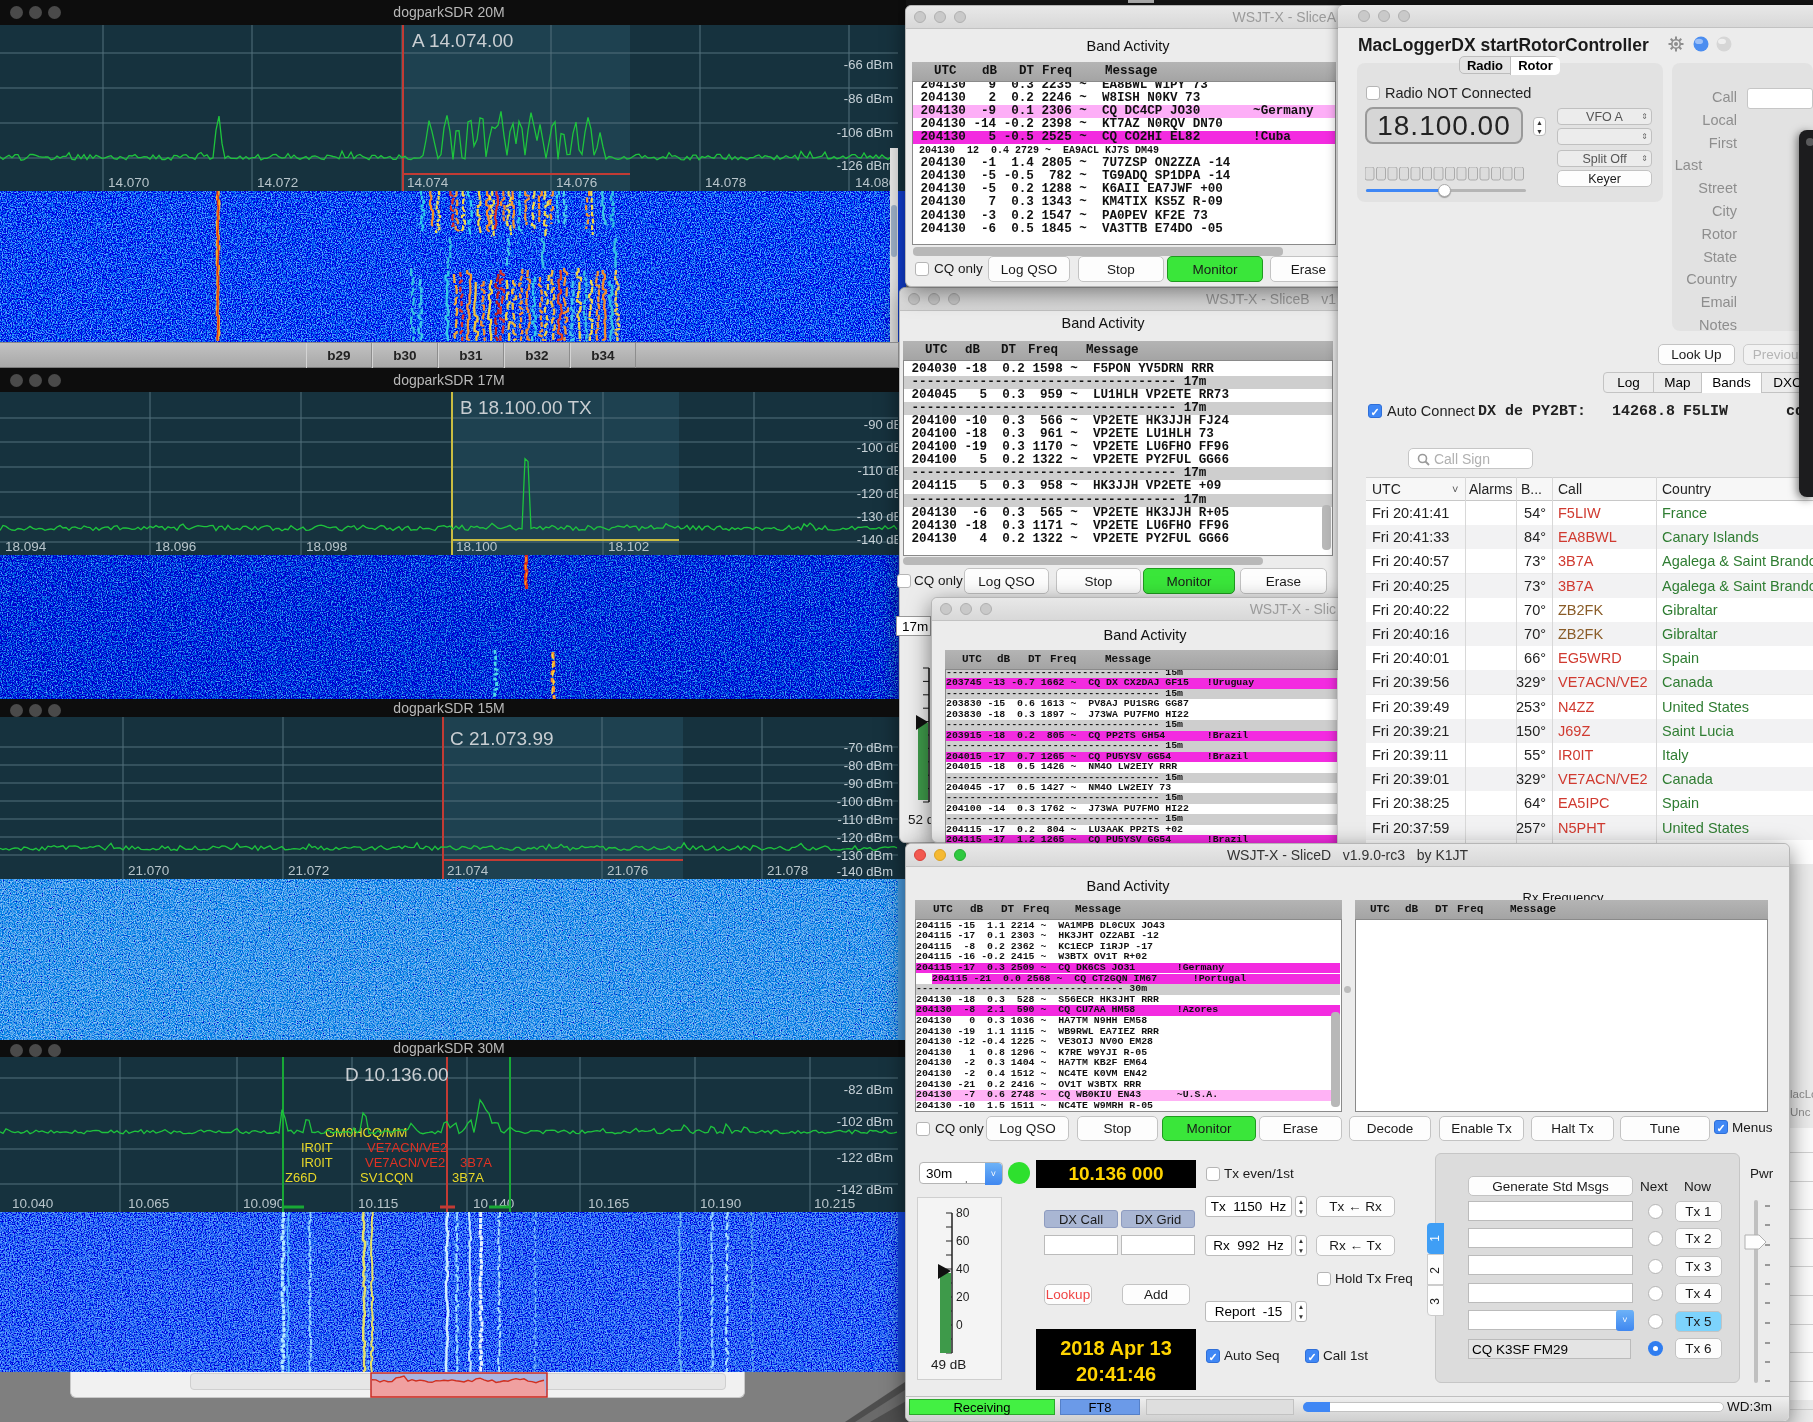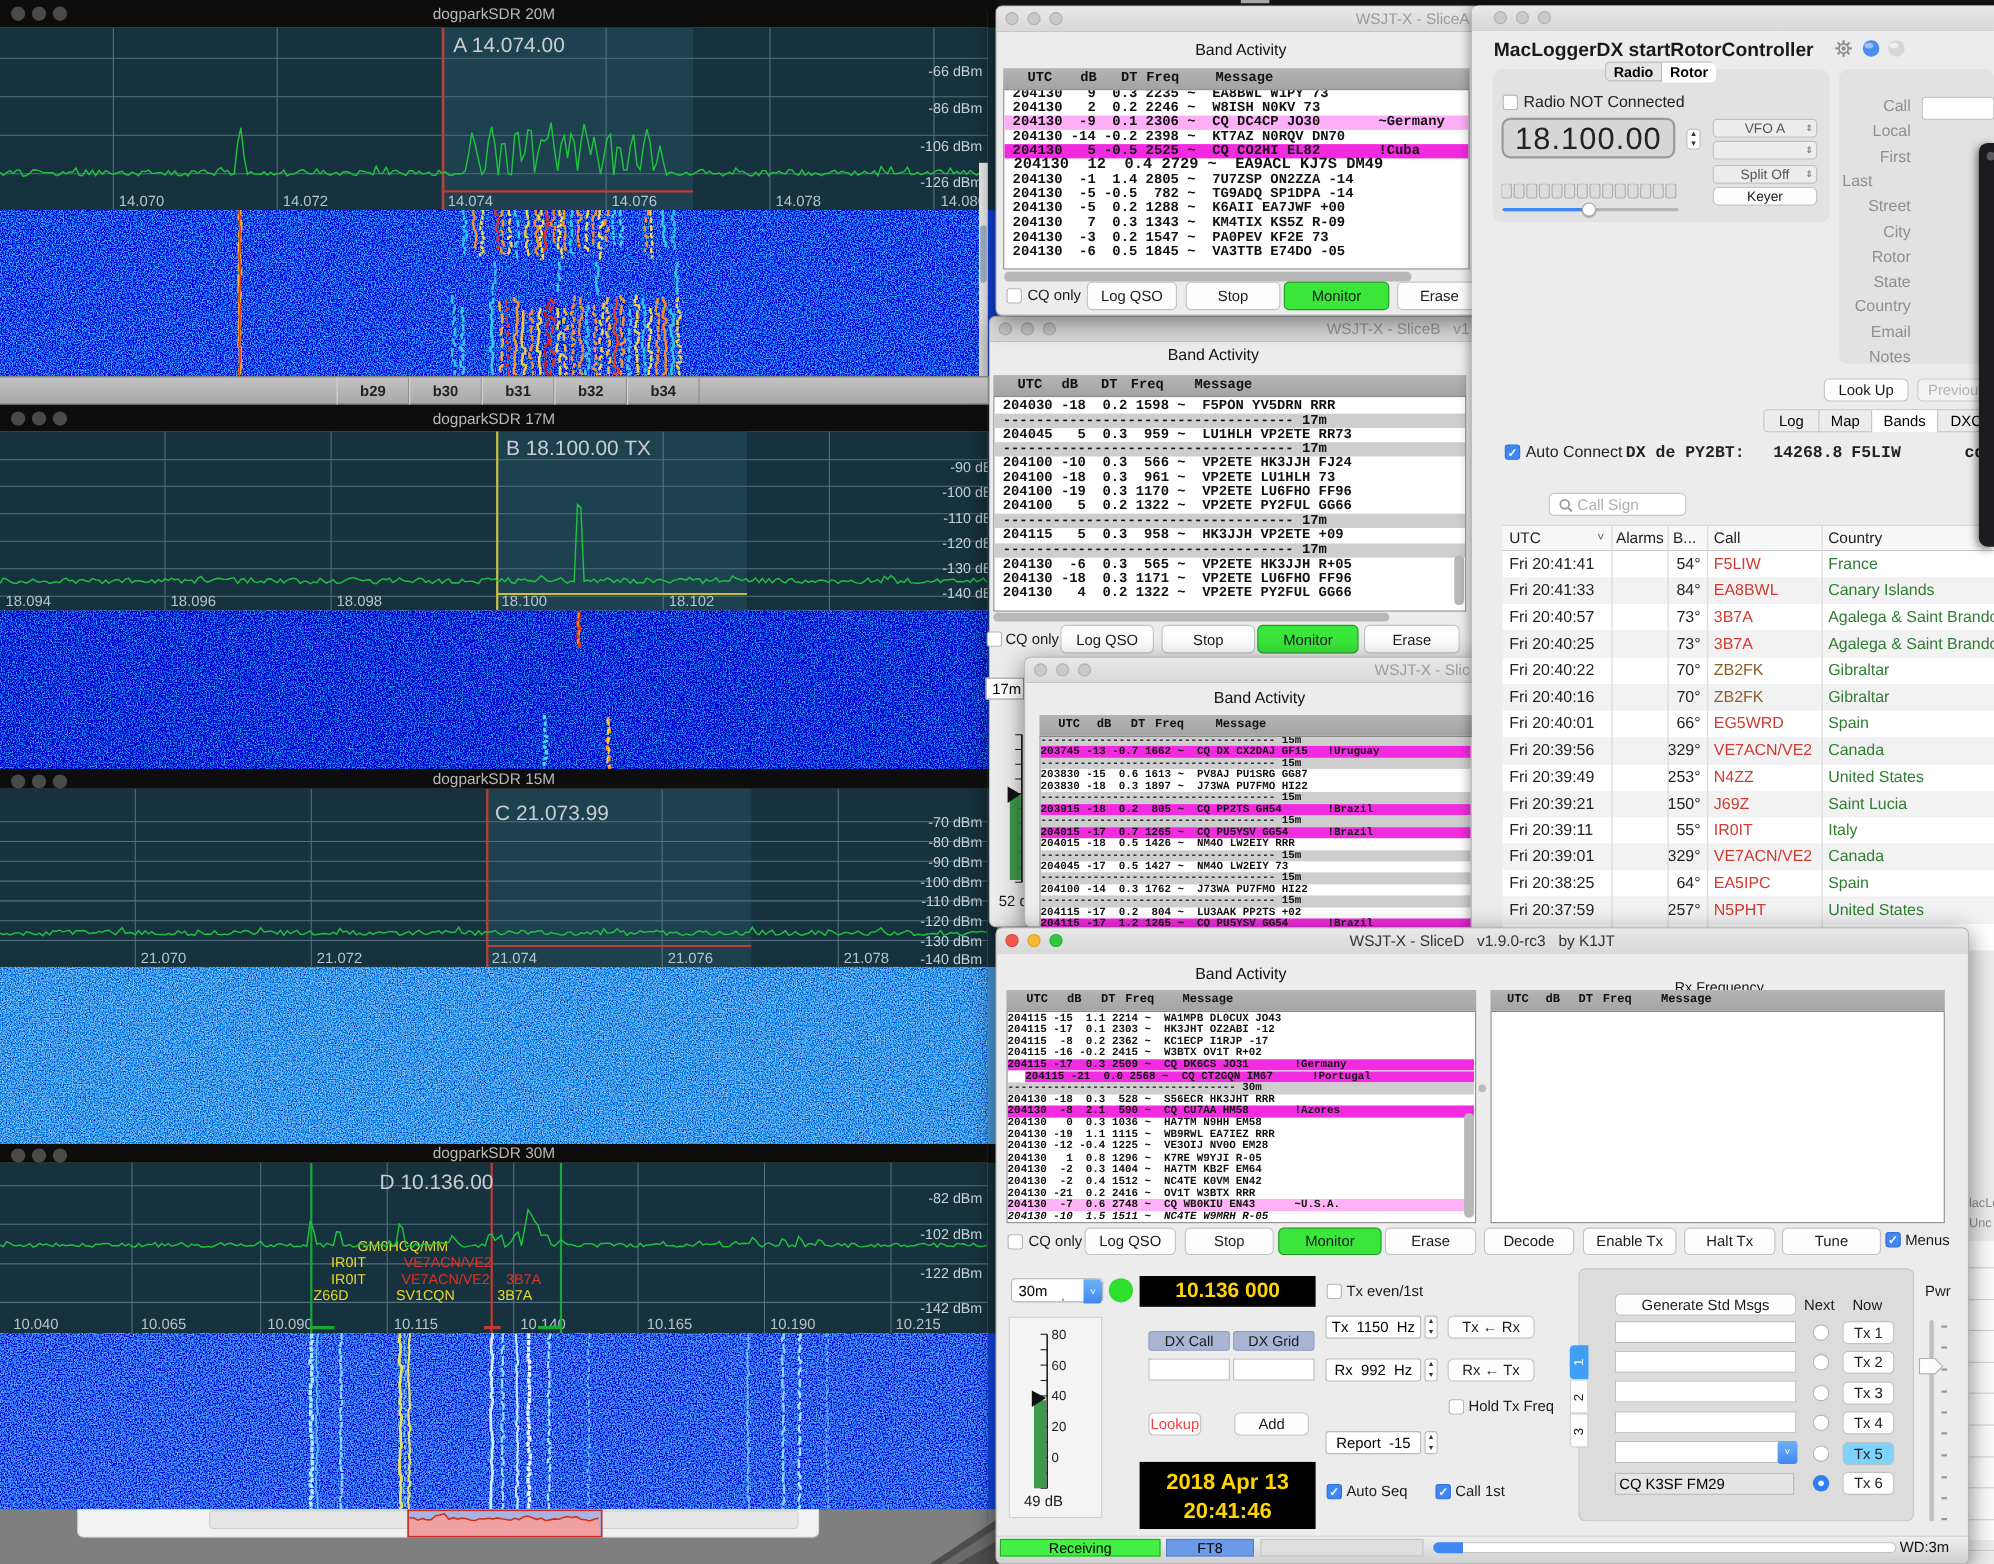--- a/index.html
+++ b/index.html
@@ -395,21 +395,21 @@
     <span class="abs" style="left:130px">Freq</span>
     <span class="abs" style="left:193px">Message</span>
   </div>
 <div class="abs tbl" style="left:912px;top:81px;width:424px;height:164px"></div>
 <div class="abs" style="left:913px;top:82px;width:422px;height:162px;overflow:hidden">
     <div class="mrow" style="position:absolute;left:0;top:-3.5px;width:100%;height:13.1px;line-height:13.1px;font-size:12.6px;">&nbsp;204130&nbsp;&nbsp;&nbsp;9&nbsp;&nbsp;0.3&nbsp;2235&nbsp;~&nbsp;&nbsp;EA8BWL&nbsp;W1PY&nbsp;73</div>
     <div class="mrow" style="position:absolute;left:0;top:9.6px;width:100%;height:13.1px;line-height:13.1px;font-size:12.6px;">&nbsp;204130&nbsp;&nbsp;&nbsp;2&nbsp;&nbsp;0.2&nbsp;2246&nbsp;~&nbsp;&nbsp;W8ISH&nbsp;N0KV&nbsp;73</div>
     <div class="mrow" style="position:absolute;left:0;top:22.7px;width:100%;height:13.1px;line-height:13.1px;font-size:12.6px;background:#fdaef7;">&nbsp;204130&nbsp;&nbsp;-9&nbsp;&nbsp;0.1&nbsp;2306&nbsp;~&nbsp;&nbsp;CQ&nbsp;DC4CP&nbsp;JO30&nbsp;&nbsp;&nbsp;&nbsp;&nbsp;&nbsp;&nbsp;~Germany</div>
     <div class="mrow" style="position:absolute;left:0;top:35.8px;width:100%;height:13.1px;line-height:13.1px;font-size:12.6px;">&nbsp;204130&nbsp;-14&nbsp;-0.2&nbsp;2398&nbsp;~&nbsp;&nbsp;KT7AZ&nbsp;N0RQV&nbsp;DN70</div>
     <div class="mrow" style="position:absolute;left:0;top:48.9px;width:100%;height:13.1px;line-height:13.1px;font-size:12.6px;background:#f32be0;">&nbsp;204130&nbsp;&nbsp;&nbsp;5&nbsp;-0.5&nbsp;2525&nbsp;~&nbsp;&nbsp;CQ&nbsp;CO2HI&nbsp;EL82&nbsp;&nbsp;&nbsp;&nbsp;&nbsp;&nbsp;&nbsp;!Cuba</div>
-    <div class="mrow" style="position:absolute;left:0;top:62.0px;width:100%;height:13.1px;line-height:13.1px;font-size:14px;">&nbsp;204130&nbsp;&nbsp;12&nbsp;&nbsp;0.4&nbsp;2729&nbsp;~&nbsp;&nbsp;EA9ACL&nbsp;KJ7S&nbsp;DM49</div>
+    <div class="mrow" style="position:absolute;left:0;top:62.0px;width:100%;height:13.1px;line-height:13.1px;font-size:10px;">&nbsp;204130&nbsp;&nbsp;12&nbsp;&nbsp;0.4&nbsp;2729&nbsp;~&nbsp;&nbsp;EA9ACL&nbsp;KJ7S&nbsp;DM49</div>
     <div class="mrow" style="position:absolute;left:0;top:75.1px;width:100%;height:13.1px;line-height:13.1px;font-size:12.6px;">&nbsp;204130&nbsp;&nbsp;-1&nbsp;&nbsp;1.4&nbsp;2805&nbsp;~&nbsp;&nbsp;7U7ZSP&nbsp;ON2ZZA&nbsp;-14</div>
     <div class="mrow" style="position:absolute;left:0;top:88.2px;width:100%;height:13.1px;line-height:13.1px;font-size:12.6px;">&nbsp;204130&nbsp;&nbsp;-5&nbsp;-0.5&nbsp;&nbsp;782&nbsp;~&nbsp;&nbsp;TG9ADQ&nbsp;SP1DPA&nbsp;-14</div>
     <div class="mrow" style="position:absolute;left:0;top:101.3px;width:100%;height:13.1px;line-height:13.1px;font-size:12.6px;">&nbsp;204130&nbsp;&nbsp;-5&nbsp;&nbsp;0.2&nbsp;1288&nbsp;~&nbsp;&nbsp;K6AII&nbsp;EA7JWF&nbsp;+00</div>
     <div class="mrow" style="position:absolute;left:0;top:114.4px;width:100%;height:13.1px;line-height:13.1px;font-size:12.6px;">&nbsp;204130&nbsp;&nbsp;&nbsp;7&nbsp;&nbsp;0.3&nbsp;1343&nbsp;~&nbsp;&nbsp;KM4TIX&nbsp;KS5Z&nbsp;R-09</div>
     <div class="mrow" style="position:absolute;left:0;top:127.5px;width:100%;height:13.1px;line-height:13.1px;font-size:12.6px;">&nbsp;204130&nbsp;&nbsp;-3&nbsp;&nbsp;0.2&nbsp;1547&nbsp;~&nbsp;&nbsp;PA0PEV&nbsp;KF2E&nbsp;73</div>
     <div class="mrow" style="position:absolute;left:0;top:140.6px;width:100%;height:13.1px;line-height:13.1px;font-size:12.6px;">&nbsp;204130&nbsp;&nbsp;-6&nbsp;&nbsp;0.5&nbsp;1845&nbsp;~&nbsp;&nbsp;VA3TTB&nbsp;E74DO&nbsp;-05</div>
   </div>
 <div class="abs hscroll" style="left:913px;top:247px;width:370px;height:9px"></div>
 <div class="abs cboff" style="left:915px;top:262px;width:14px;height:14px"></div>
 <div class="abs lbl" style="left:934px;top:261px;font-size:13.5px">CQ only</div>
@@ -683,21 +683,21 @@
     <div class="mrow" style="position:absolute;left:0;top:74.7px;width:100%;height:10.6px;line-height:10.6px;font-size:9.9px;">204130&nbsp;-18&nbsp;&nbsp;0.3&nbsp;&nbsp;528&nbsp;~&nbsp;&nbsp;S56ECR&nbsp;HK3JHT&nbsp;RRR</div>
     <div class="mrow" style="position:absolute;left:0;top:85.3px;width:100%;height:10.6px;line-height:10.6px;font-size:9.9px;background:#f32be0;">204130&nbsp;&nbsp;-8&nbsp;&nbsp;2.1&nbsp;&nbsp;590&nbsp;~&nbsp;&nbsp;CQ&nbsp;CU7AA&nbsp;HM58&nbsp;&nbsp;&nbsp;&nbsp;&nbsp;&nbsp;&nbsp;!Azores</div>
     <div class="mrow" style="position:absolute;left:0;top:95.9px;width:100%;height:10.6px;line-height:10.6px;font-size:9.9px;">204130&nbsp;&nbsp;&nbsp;0&nbsp;&nbsp;0.3&nbsp;1036&nbsp;~&nbsp;&nbsp;HA7TM&nbsp;N9HH&nbsp;EM58</div>
     <div class="mrow" style="position:absolute;left:0;top:106.5px;width:100%;height:10.6px;line-height:10.6px;font-size:9.9px;">204130&nbsp;-19&nbsp;&nbsp;1.1&nbsp;1115&nbsp;~&nbsp;&nbsp;WB9RWL&nbsp;EA7IEZ&nbsp;RRR</div>
     <div class="mrow" style="position:absolute;left:0;top:117.1px;width:100%;height:10.6px;line-height:10.6px;font-size:9.9px;">204130&nbsp;-12&nbsp;-0.4&nbsp;1225&nbsp;~&nbsp;&nbsp;VE3OIJ&nbsp;NV0O&nbsp;EM28</div>
     <div class="mrow" style="position:absolute;left:0;top:127.7px;width:100%;height:10.6px;line-height:10.6px;font-size:9.9px;">204130&nbsp;&nbsp;&nbsp;1&nbsp;&nbsp;0.8&nbsp;1296&nbsp;~&nbsp;&nbsp;K7RE&nbsp;W9YJI&nbsp;R-05</div>
     <div class="mrow" style="position:absolute;left:0;top:138.3px;width:100%;height:10.6px;line-height:10.6px;font-size:9.9px;">204130&nbsp;&nbsp;-2&nbsp;&nbsp;0.3&nbsp;1404&nbsp;~&nbsp;&nbsp;HA7TM&nbsp;KB2F&nbsp;EM64</div>
     <div class="mrow" style="position:absolute;left:0;top:148.9px;width:100%;height:10.6px;line-height:10.6px;font-size:9.9px;">204130&nbsp;&nbsp;-2&nbsp;&nbsp;0.4&nbsp;1512&nbsp;~&nbsp;&nbsp;NC4TE&nbsp;K0VM&nbsp;EN42</div>
     <div class="mrow" style="position:absolute;left:0;top:159.5px;width:100%;height:10.6px;line-height:10.6px;font-size:9.9px;">204130&nbsp;-21&nbsp;&nbsp;0.2&nbsp;2416&nbsp;~&nbsp;&nbsp;OV1T&nbsp;W3BTX&nbsp;RRR</div>
     <div class="mrow" style="position:absolute;left:0;top:170.1px;width:100%;height:10.6px;line-height:10.6px;font-size:9.9px;background:#ffb2f5;">204130&nbsp;&nbsp;-7&nbsp;&nbsp;0.6&nbsp;2748&nbsp;~&nbsp;&nbsp;CQ&nbsp;WB0KIU&nbsp;EN43&nbsp;&nbsp;&nbsp;&nbsp;&nbsp;&nbsp;~U.S.A.</div>
-    <div class="mrow" style="position:absolute;left:0;top:180.7px;width:100%;height:10.6px;line-height:10.6px;font-size:9.9px;font-style:italic;">204130&nbsp;-10&nbsp;&nbsp;1.5&nbsp;1511&nbsp;~&nbsp;&nbsp;NC4TE&nbsp;W9MRH&nbsp;R-05</div>
+    <div class="mrow" style="position:absolute;left:0;top:180.7px;width:100%;height:10.6px;line-height:10.6px;font-size:9.9px;">204130&nbsp;-10&nbsp;&nbsp;1.5&nbsp;1511&nbsp;~&nbsp;&nbsp;NC4TE&nbsp;W9MRH&nbsp;R-05</div>
   </div>
 <div class="abs vscroll" style="left:1331px;top:1012px;width:9px;height:95px"></div>
 <div class="abs tbl" style="left:1355px;top:919px;width:413px;height:193px"></div>
 <div class="abs" style="left:1344px;top:986px;width:7px;height:7px;border-radius:4px;background:#bbb"></div>
 <div class="abs cboff" style="left:916px;top:1122px;width:14px;height:14px"></div>
 <div class="abs lbl" style="left:935px;top:1121px;font-size:13.5px">CQ only</div>
 <div class="abs pbtn" style="left:986px;top:1116px;width:83px;height:25px;line-height:24px;background:#fdfdfd;font-size:13.5px;border-color:#c3c3c3;color:#1a1a1a">Log QSO</div>
 <div class="abs pbtn" style="left:1077px;top:1116px;width:81px;height:25px;line-height:24px;background:#fdfdfd;font-size:13.5px;border-color:#c3c3c3;color:#1a1a1a">Stop</div>
 <div class="abs pbtn" style="left:1162px;top:1116px;width:94px;height:25px;line-height:24px;background:#3ae63a;font-size:13.5px;border-color:#1f9a1f;color:#1a1a1a">Monitor</div>
 <div class="abs pbtn" style="left:1259px;top:1116px;width:83px;height:25px;line-height:24px;background:#fdfdfd;font-size:13.5px;border-color:#c3c3c3;color:#1a1a1a">Erase</div>

